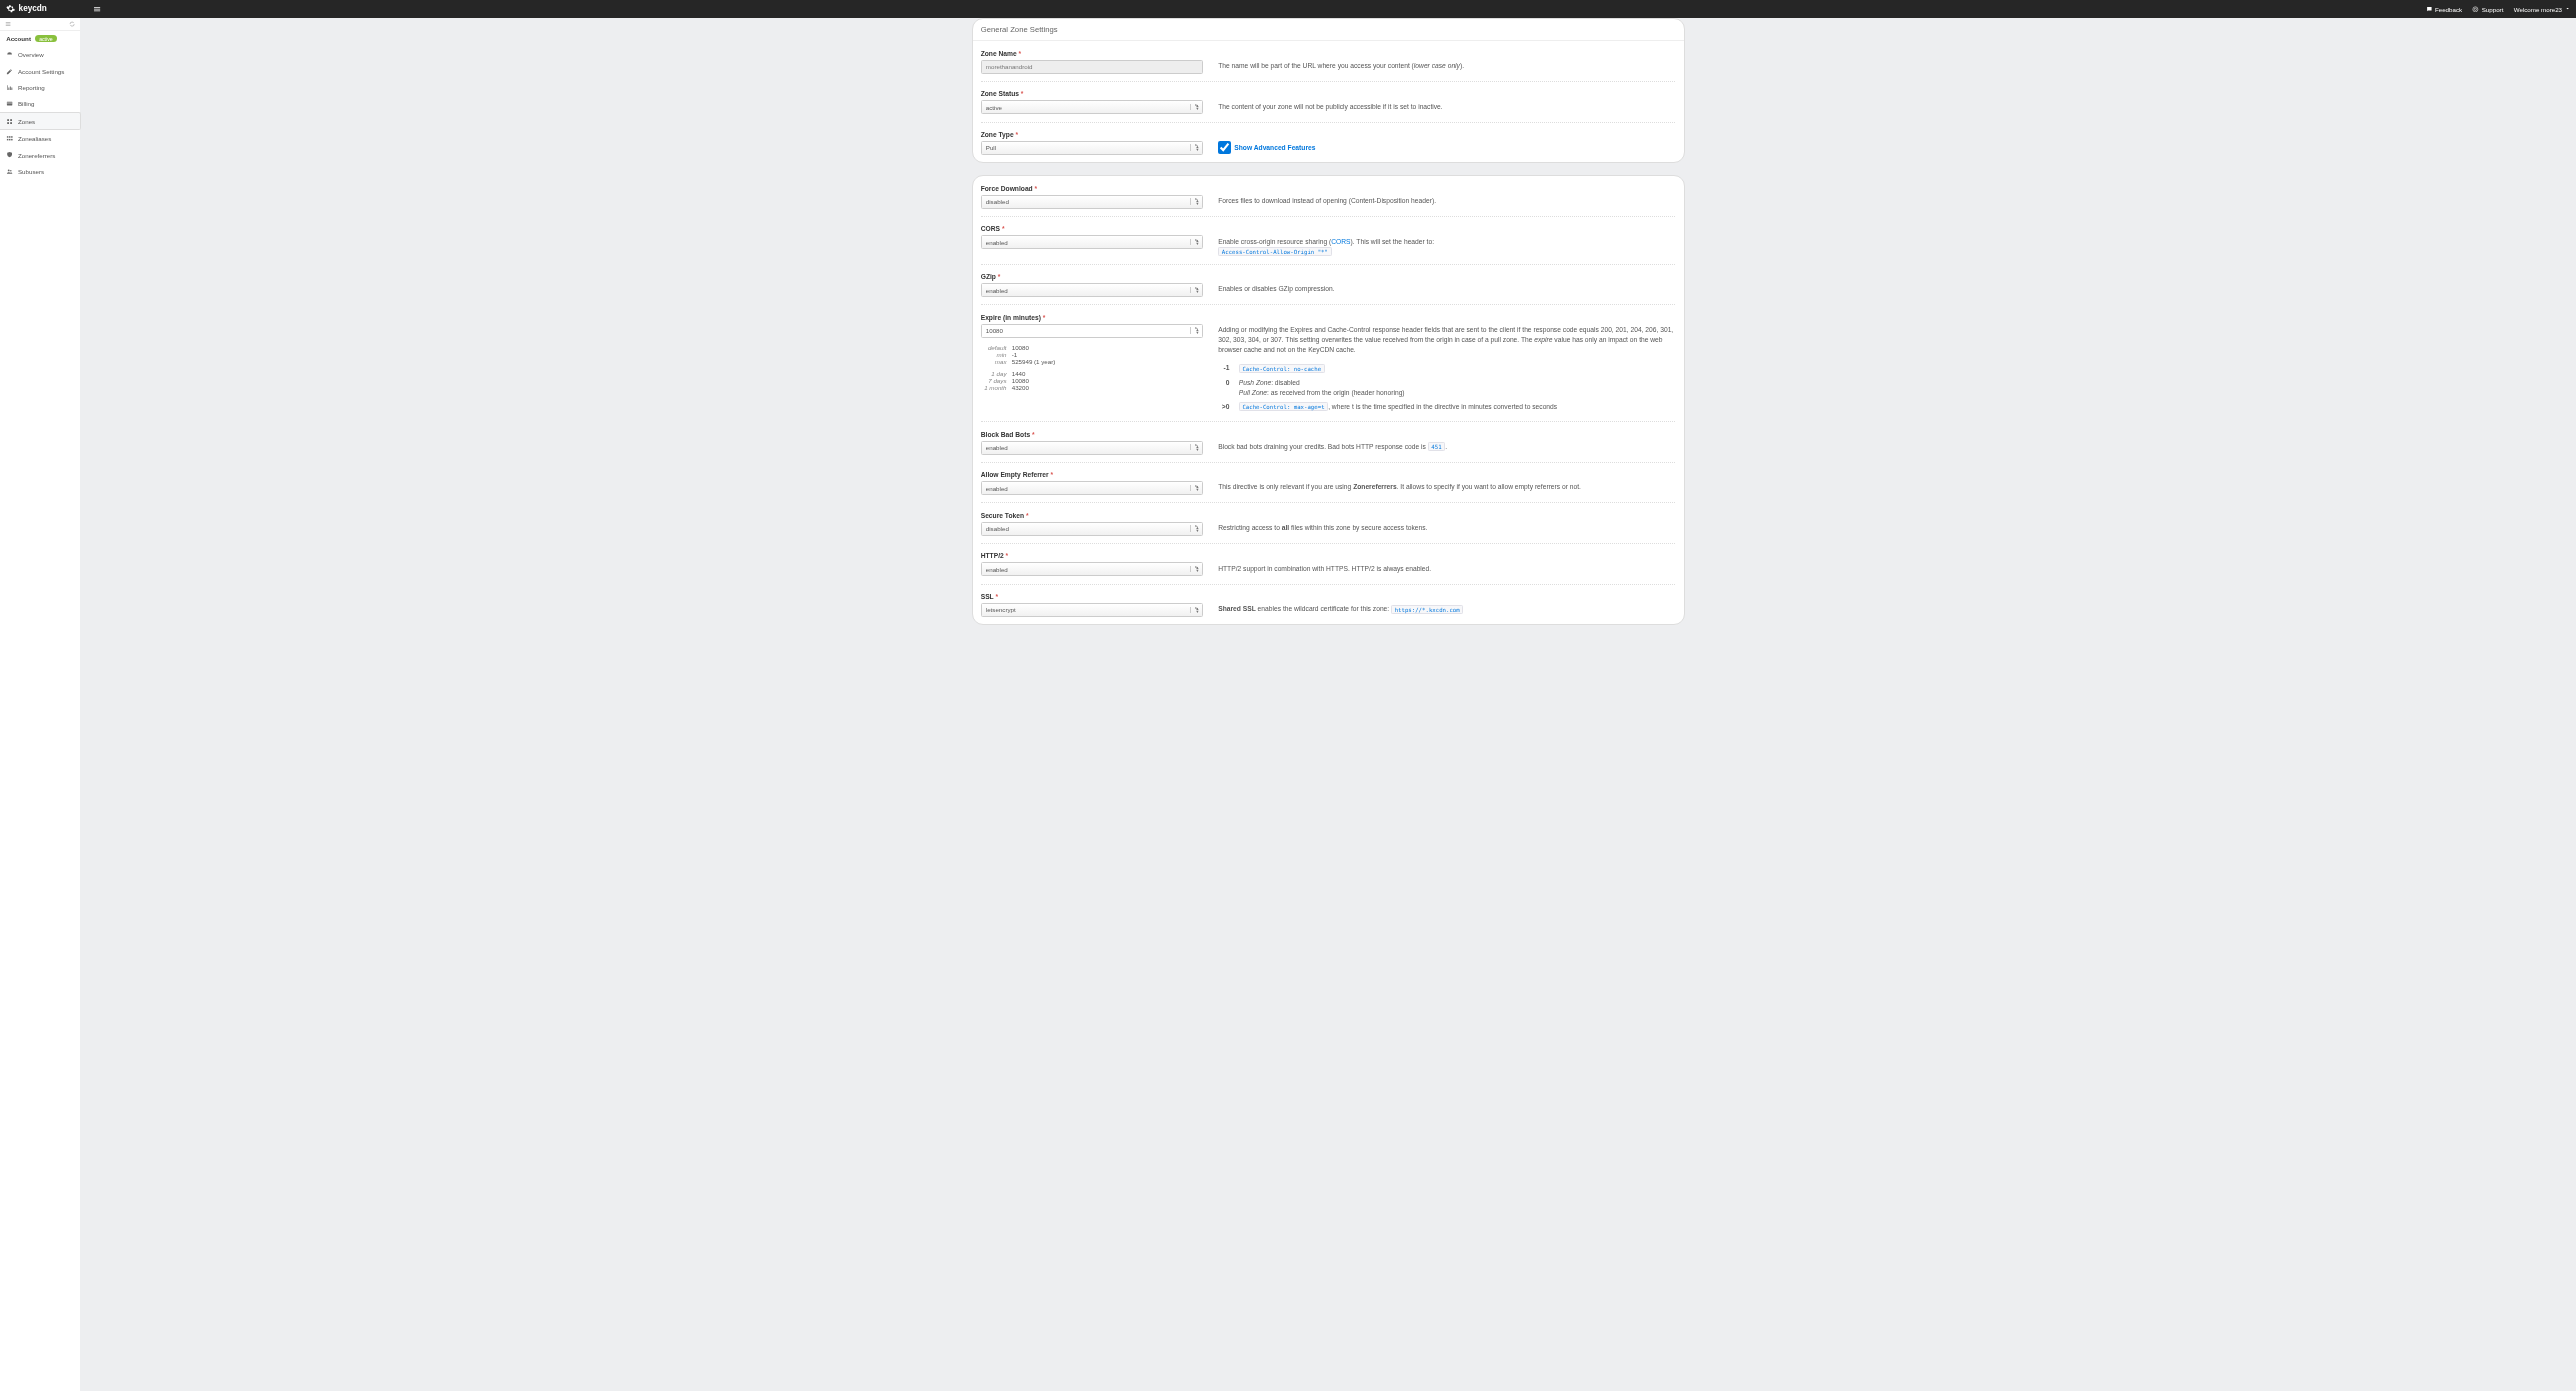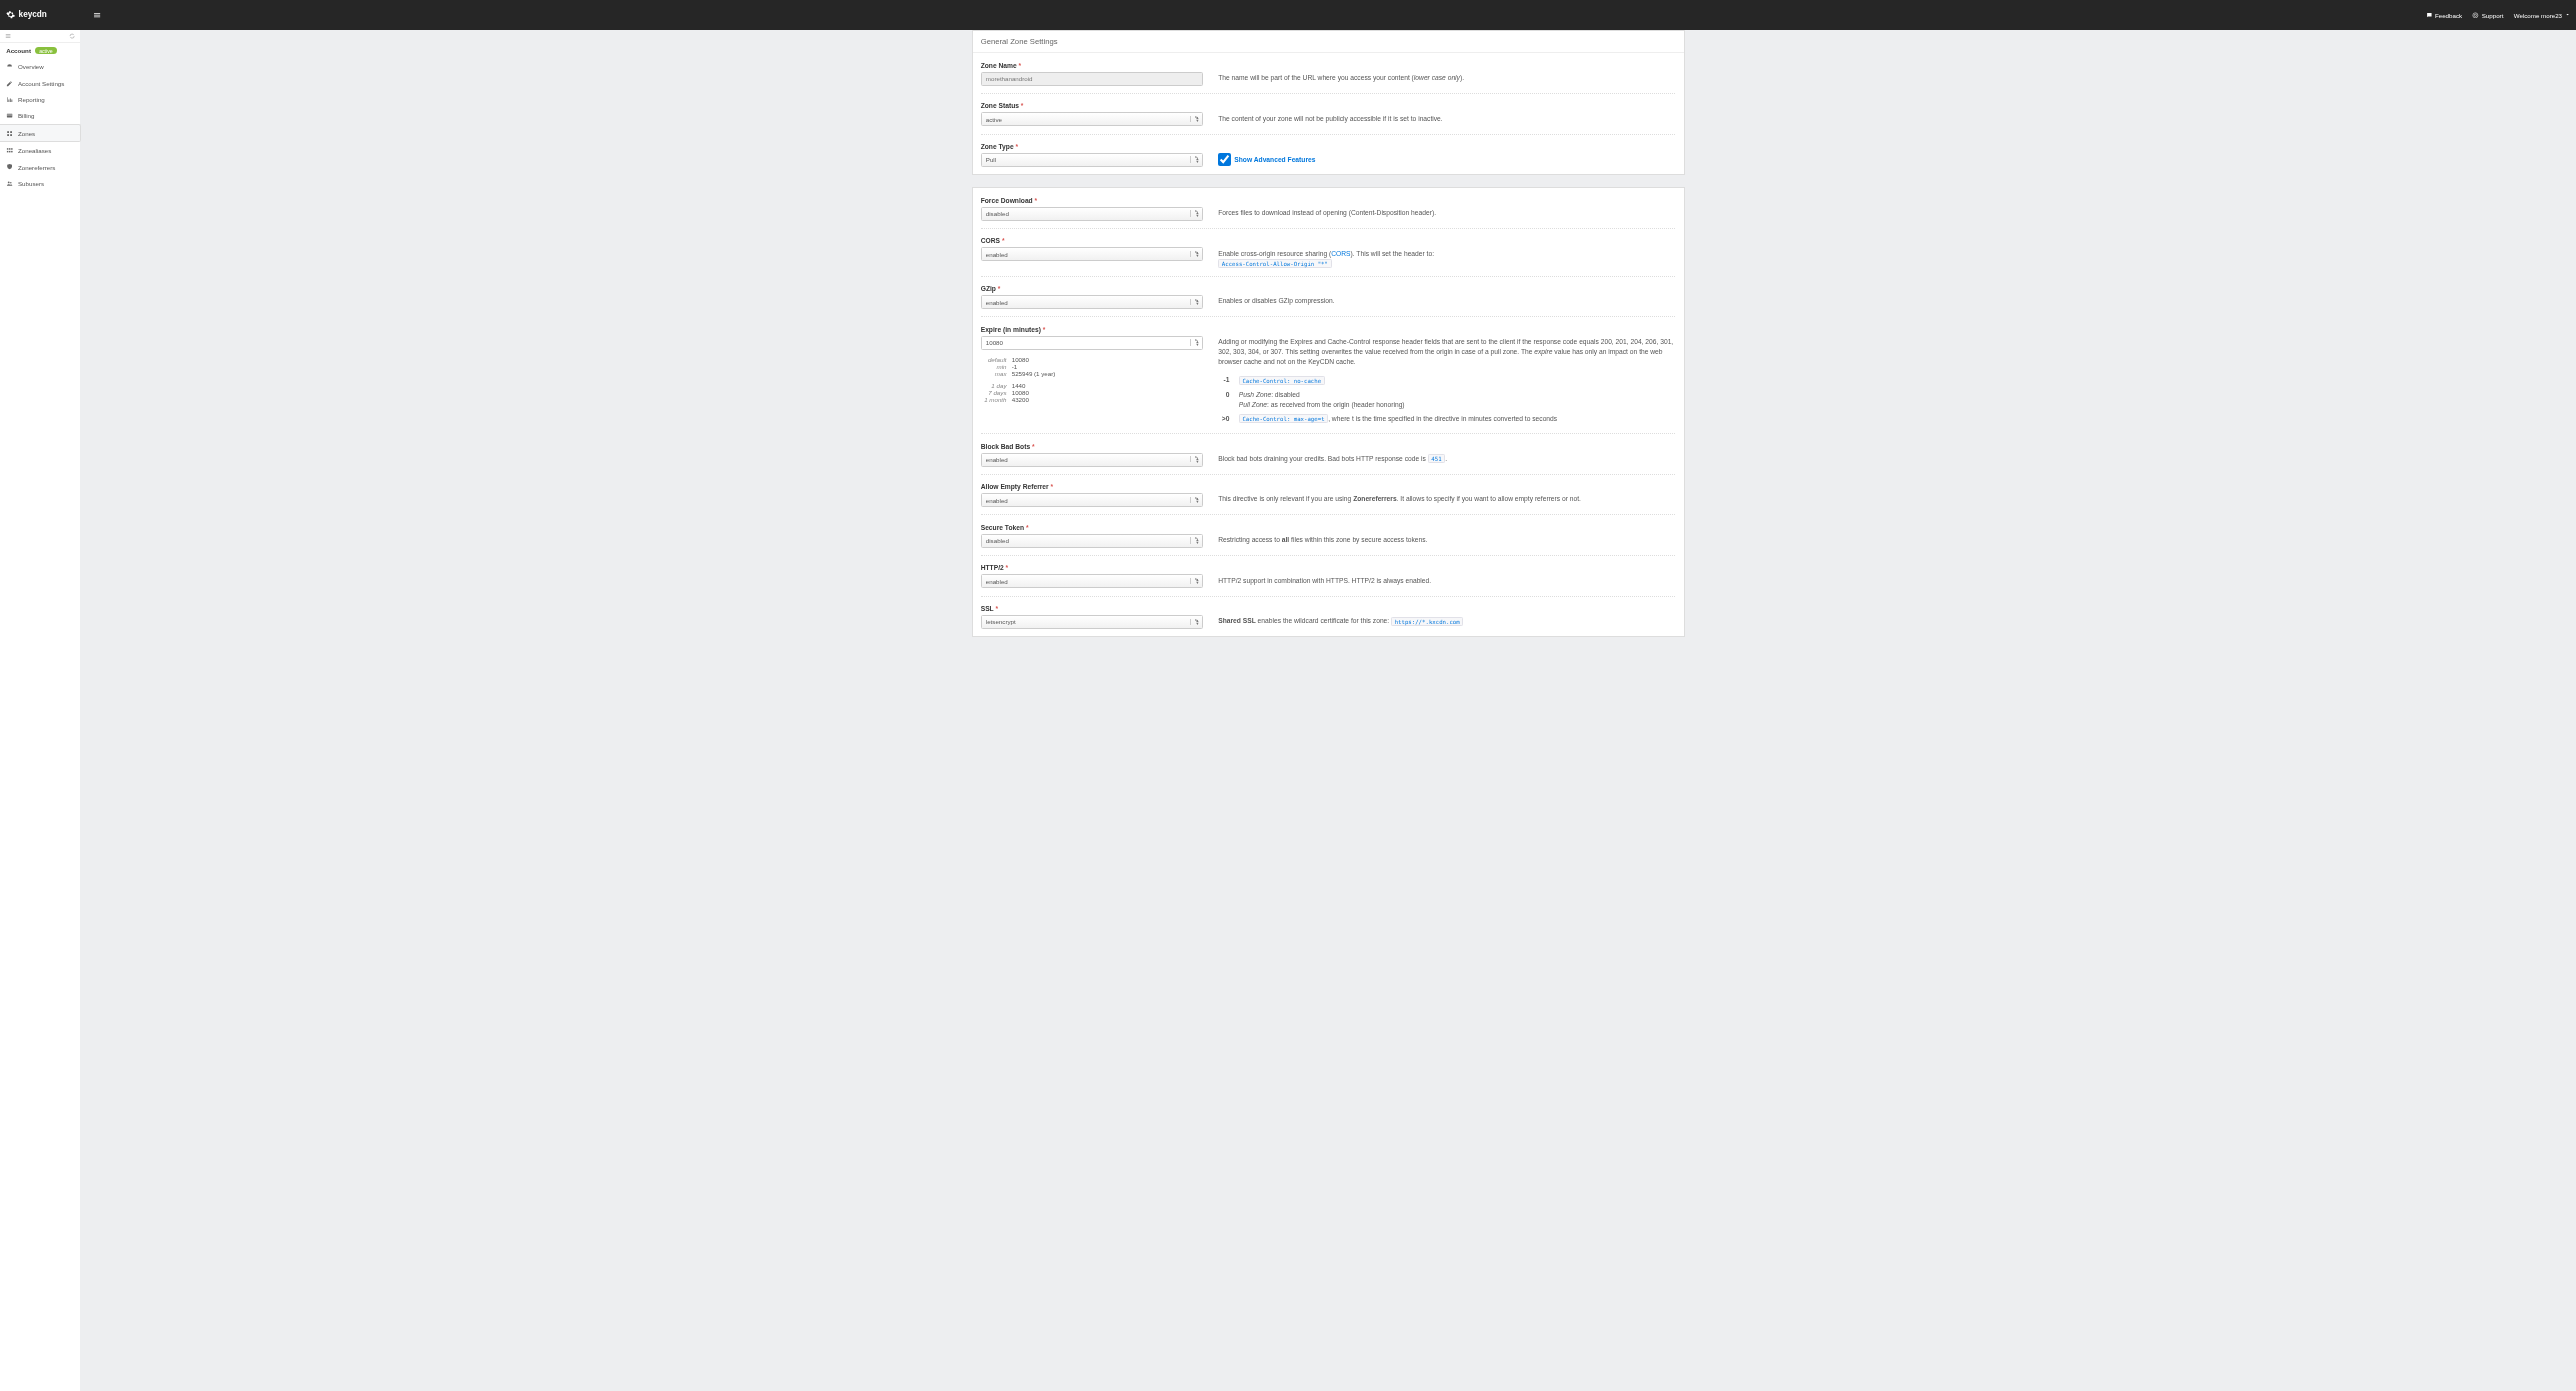--- a/index.html
+++ b/index.html
@@ -1,36 +1,36 @@
 <!DOCTYPE html>
 <html style="font-size:8.2px"><head>
 <meta charset="utf-8">
 <style>
 * { box-sizing: border-box; margin: 0; padding: 0; }
 body { font-family: "Helvetica Neue", Helvetica, Arial, sans-serif; font-size: 6.7px; color: #555; background: #edeef0; }
 a { color: #0077dd; text-decoration: none; }
 
-.topbar { background: #262626; color: #fff; height: 30px; display: flex; align-items: center; padding: 0 6.2px; position: relative; }
+.topbar { background: #262626; color: #fff; height: 18px; display: flex; align-items: center; padding: 0 6.2px; position: relative; }
 .topbar .logo { display: flex; align-items: center; gap: 3.1px; font-weight: bold; font-size: 8.2px; }
 .topbar .burger { margin-left: 46px; cursor: pointer; color: #fff; }
 .topbar .right { margin-left: auto; display: flex; align-items: center; gap: 10.3px; font-size: 6.2px; }
 .topbar .right .item { display: flex; align-items: center; gap: 2.6px; cursor: pointer; color: #fff; }
 
 .layout { display: flex; }
 .sidebar { width: 80px; background: #fff; min-height: calc(100vh - 18px); font-size: 6.2px; }
 .sidebar .tools { display: flex; justify-content: space-between; padding: 3.1px 5.2px; border-bottom: 0.5px solid #eee; color: #888; }
 .sidebar .section-head { padding: 4.1px 6.2px; font-weight: bold; color: #333; display: flex; align-items: center; gap: 4.1px; }
 .badge { background: #89c03d; color: #fff; border-radius: 4.6px; padding: 0.5px 4.1px; font-size: 5.2px; font-weight: normal; }
 .sidebar .nav-item { display: flex; align-items: center; gap: 4.6px; padding: 4.6px 6.2px; color: #555; cursor: pointer; }
 .sidebar .nav-item.active { background: #f6f7f8; border: 0.5px solid #ddd; border-left: none; border-radius: 0 2.1px 2.1px 0; margin-right: -0.5px; }
 .sidebar .nav-item .ico { width: 7.2px; text-align: center; color: #666; }
 
 .main { flex: 1; padding: 0 10.3px 20.6px; display: flex; justify-content: center; }
 .panel-wrap { width: 713px; max-width: 100%; }
-.panel { background: #fff; border: 0.5px solid #ddd; border-radius: 0; margin-bottom: 12.4px; }
+.panel { background: #fff; border: 0.5px solid #ddd; border-radius: 11px; margin-bottom: 12.4px; }
 .panel-head { padding: 6.2px 8.2px; border-bottom: 0.5px solid #eee; font-size: 7.7px; color: #666; }
 .panel-body { padding: 5.2px 8.2px 0; }
 
 .row { display: flex; padding: 3.1px 0 7.2px; border-bottom: 0.5px dotted #ddd; margin-bottom: 5.2px; }
 .row:last-child { border-bottom: none; margin-bottom: 0; }
 .row .left { width: 222px; flex-shrink: 0; }
 .row .right-col { flex: 1; padding-left: 15.5px; padding-top: 11.3px; color: #555; line-height: 1.5; }
 .row .right-col.top-extra { padding-top: 10.3px; }
 .label { font-weight: bold; color: #333; margin-bottom: 3.1px; display: block; }
 .req { color: #d9534f; }

